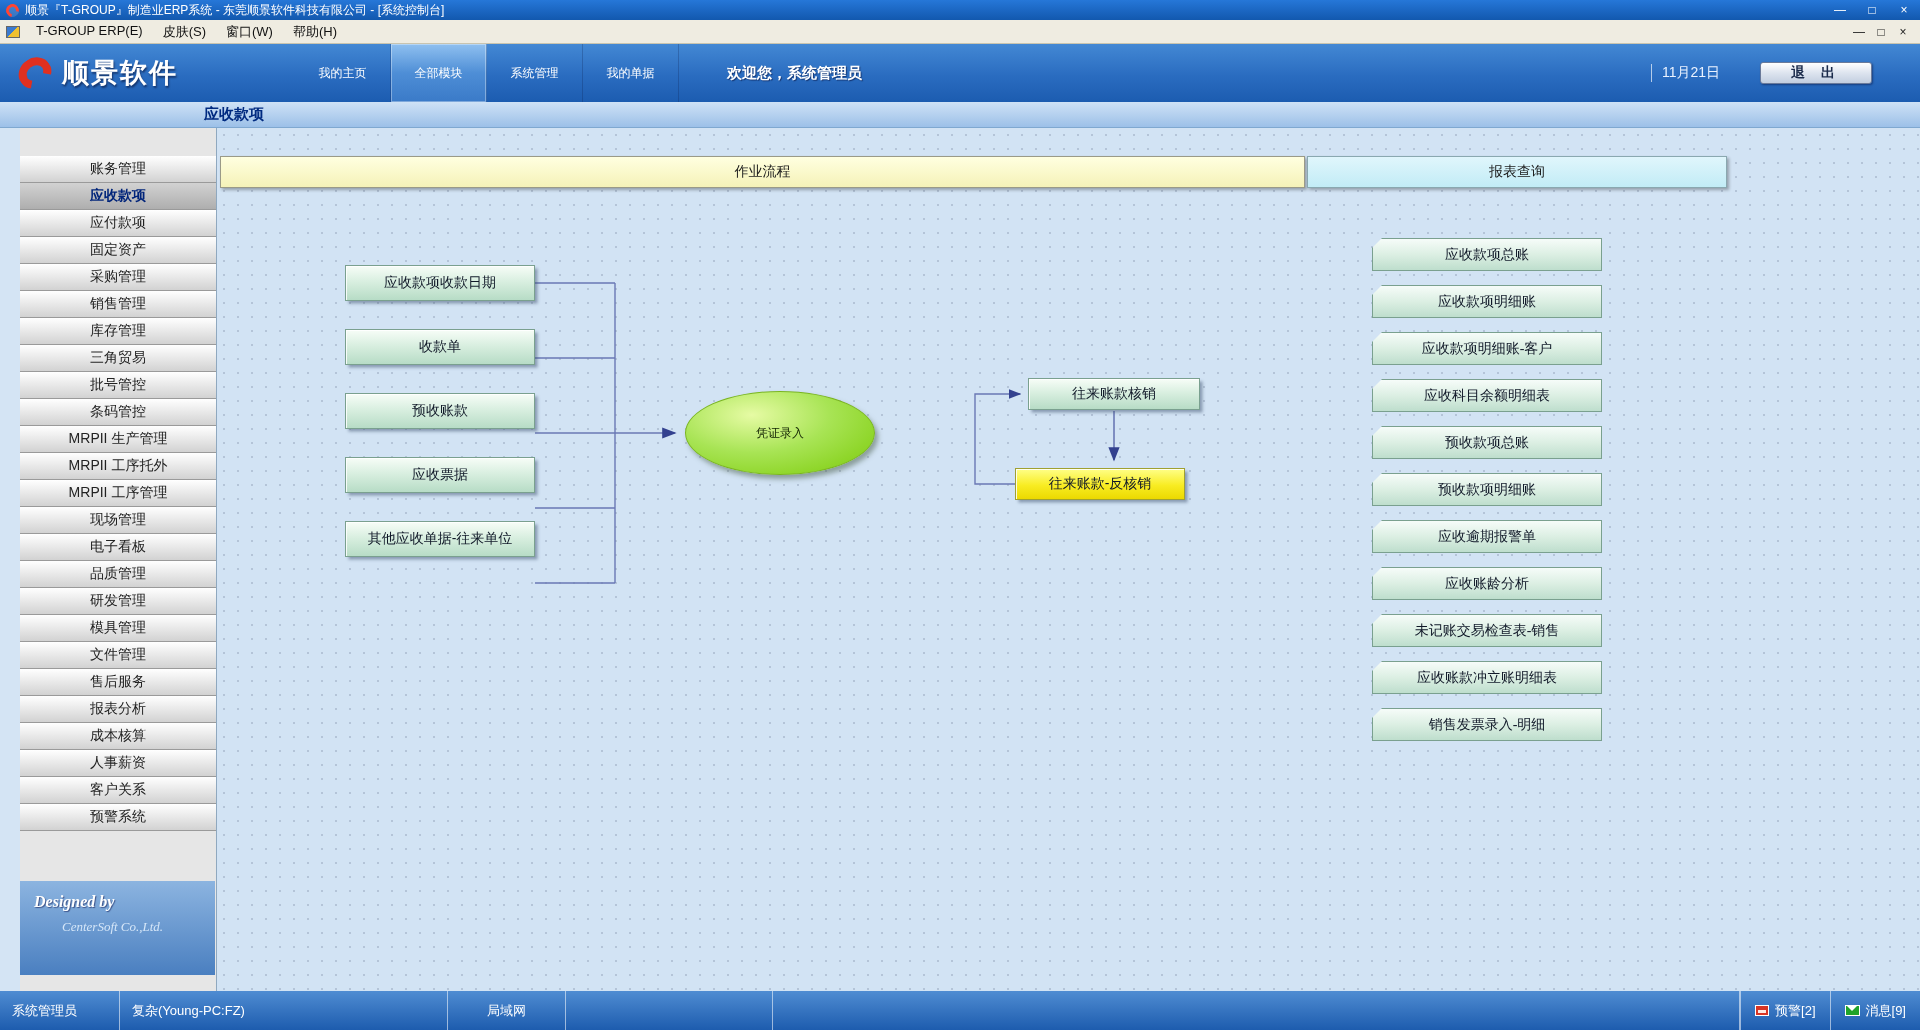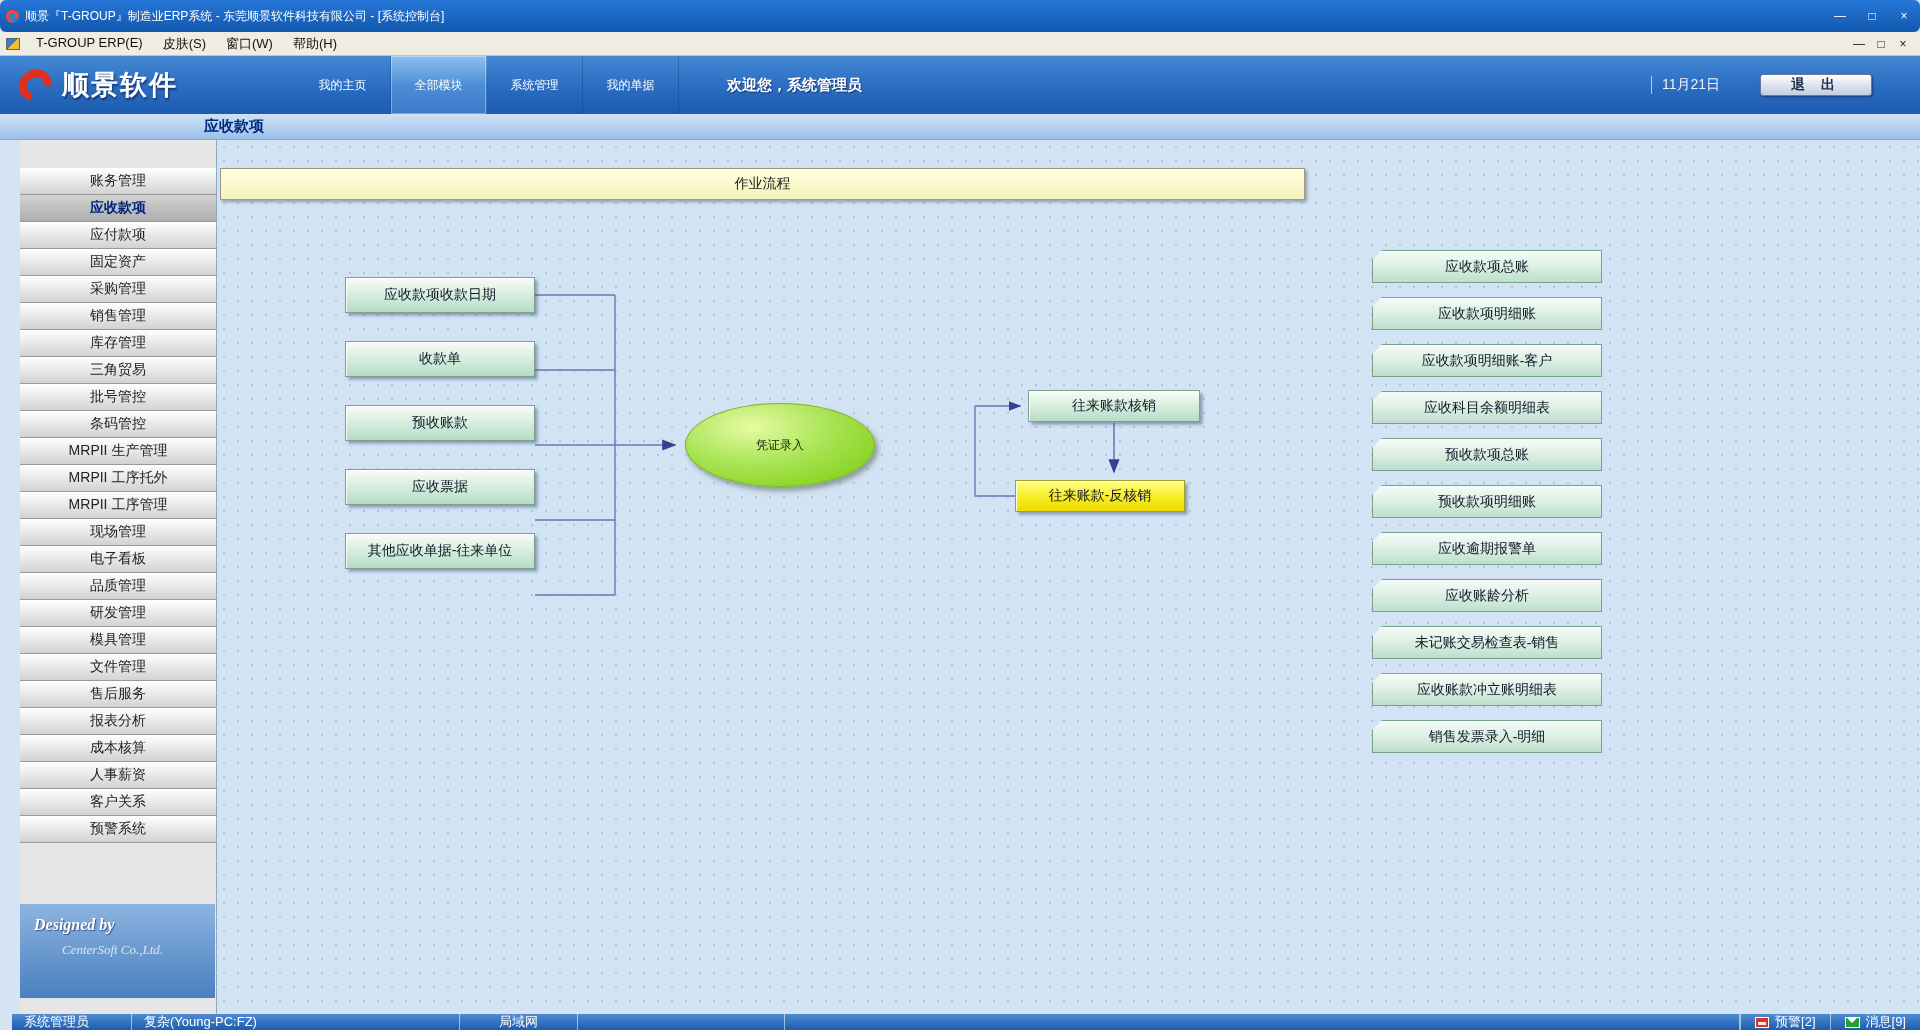--- a/index.html
+++ b/index.html
@@ -1,20 +1,20 @@
 <!DOCTYPE html>
 <html><head>
 <meta charset="utf-8">
 <style>
   * { margin:0; padding:0; box-sizing:border-box; }
   html,body { width:1920px; height:1030px; overflow:hidden; font-family:"Liberation Sans","DejaVu Sans",sans-serif; cursor:default; }
   .window { width:1920px; height:1030px; display:flex; flex-direction:column; background:#d4e4f4; }
 
   
-  .titlebar { height:32px; background:linear-gradient(180deg,#2677d8 0%,#1258ae 100%); display:flex; align-items:center; color:#fff; font-size:12px; padding-left:6px; flex:0 0 auto;border-radius:6px; }
+  .titlebar { height:20px; background:linear-gradient(180deg,#2677d8 0%,#1258ae 100%); display:flex; align-items:center; color:#fff; font-size:12px; padding-left:6px; flex:0 0 auto; }
   .titlebar .tb-icon { width:13px; height:13px; border:3px solid #ff4433; border-radius:50%; border-bottom-color:transparent; transform:rotate(-35deg); margin-right:6px; background:rgba(255,255,255,.15); flex:0 0 auto; }
   .titlebar .tb-title { flex:1; white-space:nowrap; overflow:hidden; }
   .tb-btns { display:flex; height:100%; }
   .tb-btn { width:32px; height:100%; display:flex; align-items:center; justify-content:center; color:#fff; font-size:12px; }
 
   
   .menubar { height:24px; background:#efece1; border-bottom:1px solid #c8c4b0; display:flex; align-items:center; font-size:13px; color:#111; padding-left:4px; flex:0 0 auto; }
   .mb-icon { width:14px; height:12px; background:linear-gradient(135deg,#3a7ad0 50%,#f0c030 50%); border:1px solid #666; margin:0 6px 0 2px; flex:0 0 auto; }
   .menu-item { padding:2px 10px; }
   .mb-right { margin-left:auto; display:flex; align-items:center; padding-right:6px; color:#222; }
@@ -75,21 +75,21 @@
     background:linear-gradient(180deg,#ffff88,#f8ec22 55%,#ecd900);
     border:1px solid #a0a030; }
 
   .reports-col { position:absolute; left:1155px; top:58px; width:230px; display:flex; flex-direction:column; gap:14px;font-family:Liberation Serif, serif; }
   .report-btn { height:33px; background:linear-gradient(180deg,#f6fcf9 0%,#dcefe3 50%,#bedecd 100%);
     border:1px solid #7aa08f; clip-path:polygon(10px 0, 100% 0, 100% 100%, 0 100%, 0 10px);
     filter:drop-shadow(2px 2px 2px rgba(40,60,90,.45));
     display:flex; align-items:center; justify-content:center; font-size:14px; color:#101828; }
 
   
-  .statusbar { height:16px; background:linear-gradient(180deg,#4f8cd2,#1d5cae); display:flex; align-items:center; color:#fff; font-size:13px; flex:0 0 auto;margin-left:12px; }
+  .statusbar { height:39px; background:linear-gradient(180deg,#4f8cd2,#1d5cae); display:flex; align-items:center; color:#fff; font-size:13px; flex:0 0 auto; }
   .sb-seg { height:100%; display:flex; align-items:center; border-right:1px solid rgba(255,255,255,.55); padding:0 12px; }
   .sb-user { width:120px; }
   .sb-client { width:328px; }
   .sb-net { width:118px; justify-content:center; }
   .sb-empty { width:207px; }
   .sb-spacer { flex:1; border-right:1px solid rgba(255,255,255,.55); height:100%; }
   .sb-right { display:flex; align-items:center; height:100%; }
   .sb-chip { display:flex; align-items:center; gap:6px; padding:0 14px; height:100%; border-left:1px solid rgba(255,255,255,.55); }
   .icon-alert { width:14px; height:11px; background:#d83525; border:1px solid #fff; position:relative; }
   .icon-alert::after { content:""; position:absolute; left:2px; right:2px; top:4px; height:3px; background:#ffe8e0; }
@@ -239,20 +239,21 @@
         </div>
       <div class="designed">
         <div class="d-by">Designed by</div>
         <div class="d-co">CenterSoft Co.,Ltd.</div>
       </div>
     </div>
 
     <div class="main">
       <div class="section-headers">
         <div class="sec-hd sec-flow">作业流程</div>
+        <div class="sec-hd sec-reports">报表查询</div>
       </div>
 
       <div class="canvas">
         <svg class="arrows" width="1723" height="826">
           <defs>
             <marker id="arr" markerWidth="9" markerHeight="8" refX="8" refY="3.5" orient="auto">
               <path d="M0,0 L9,3.5 L0,7 z" fill="#33418f"></path>
             </marker>
           </defs>
           <path d="M318 103 H398 M318 178 H398 M318 328 H398 M318 403 H398 M398 103 V403" stroke="#6a78b4" stroke-width="1.4" fill="none"></path>

